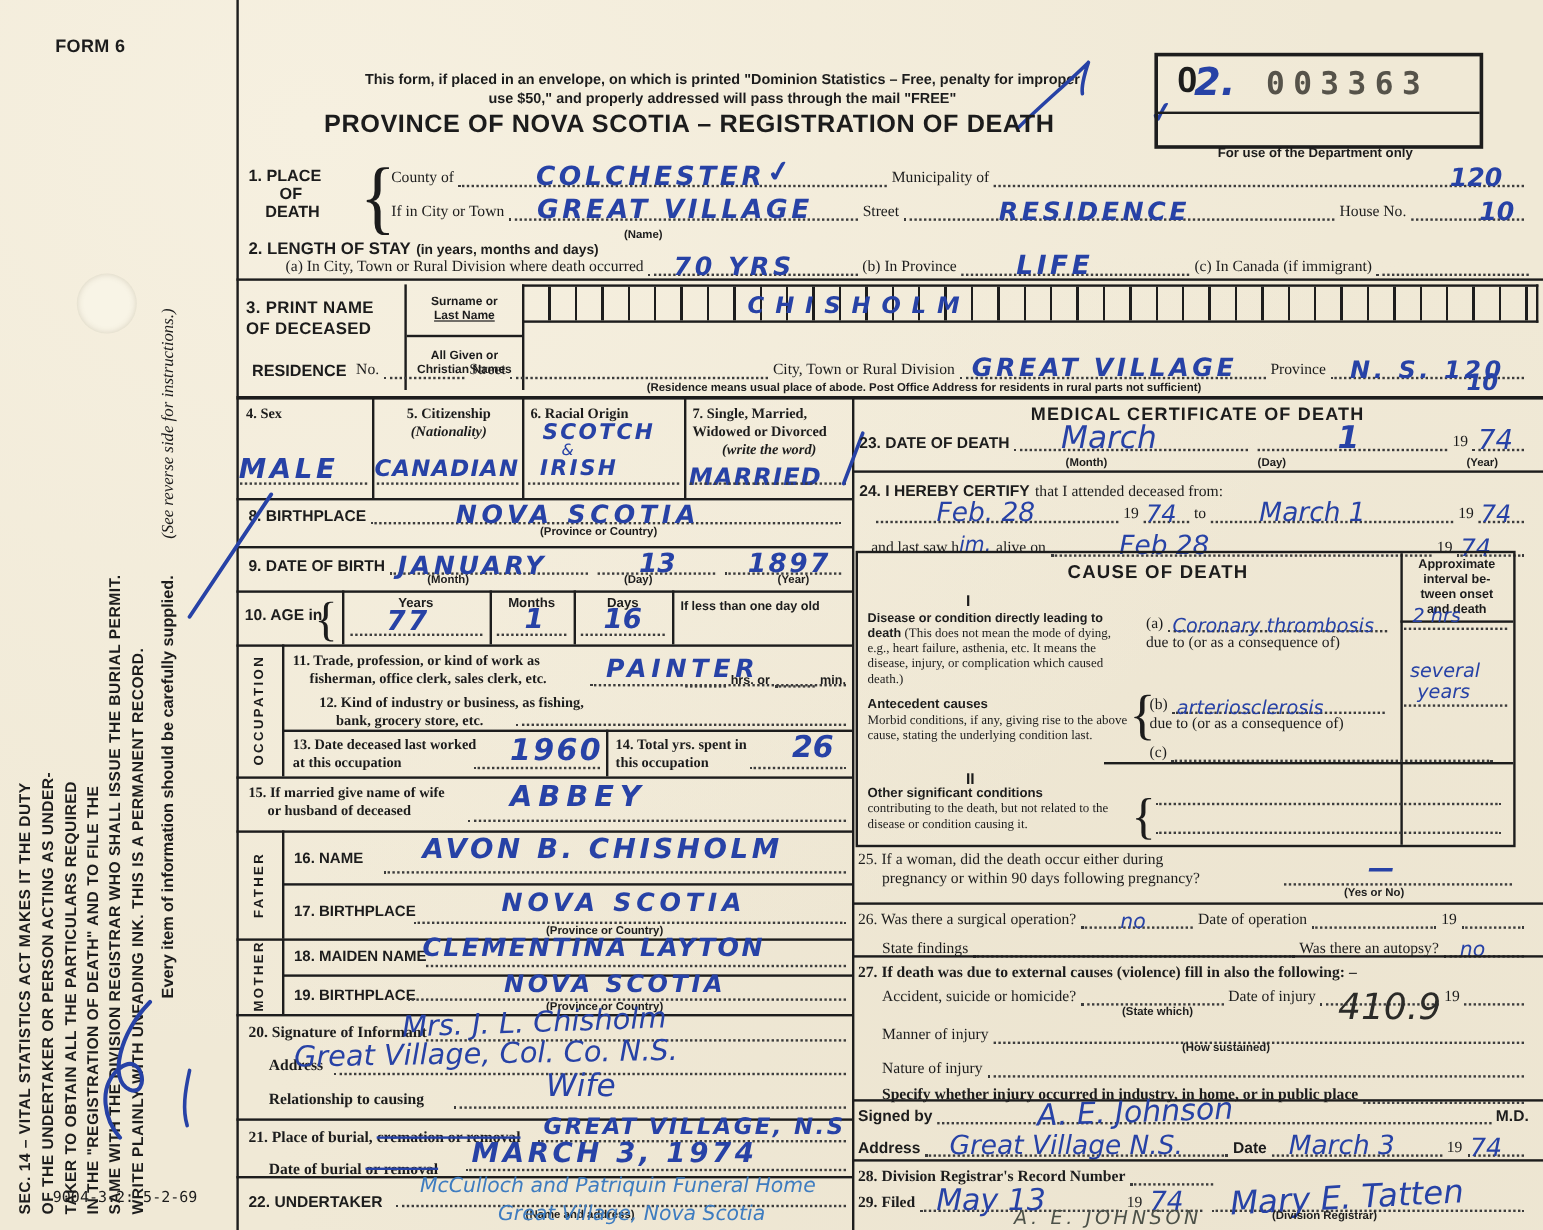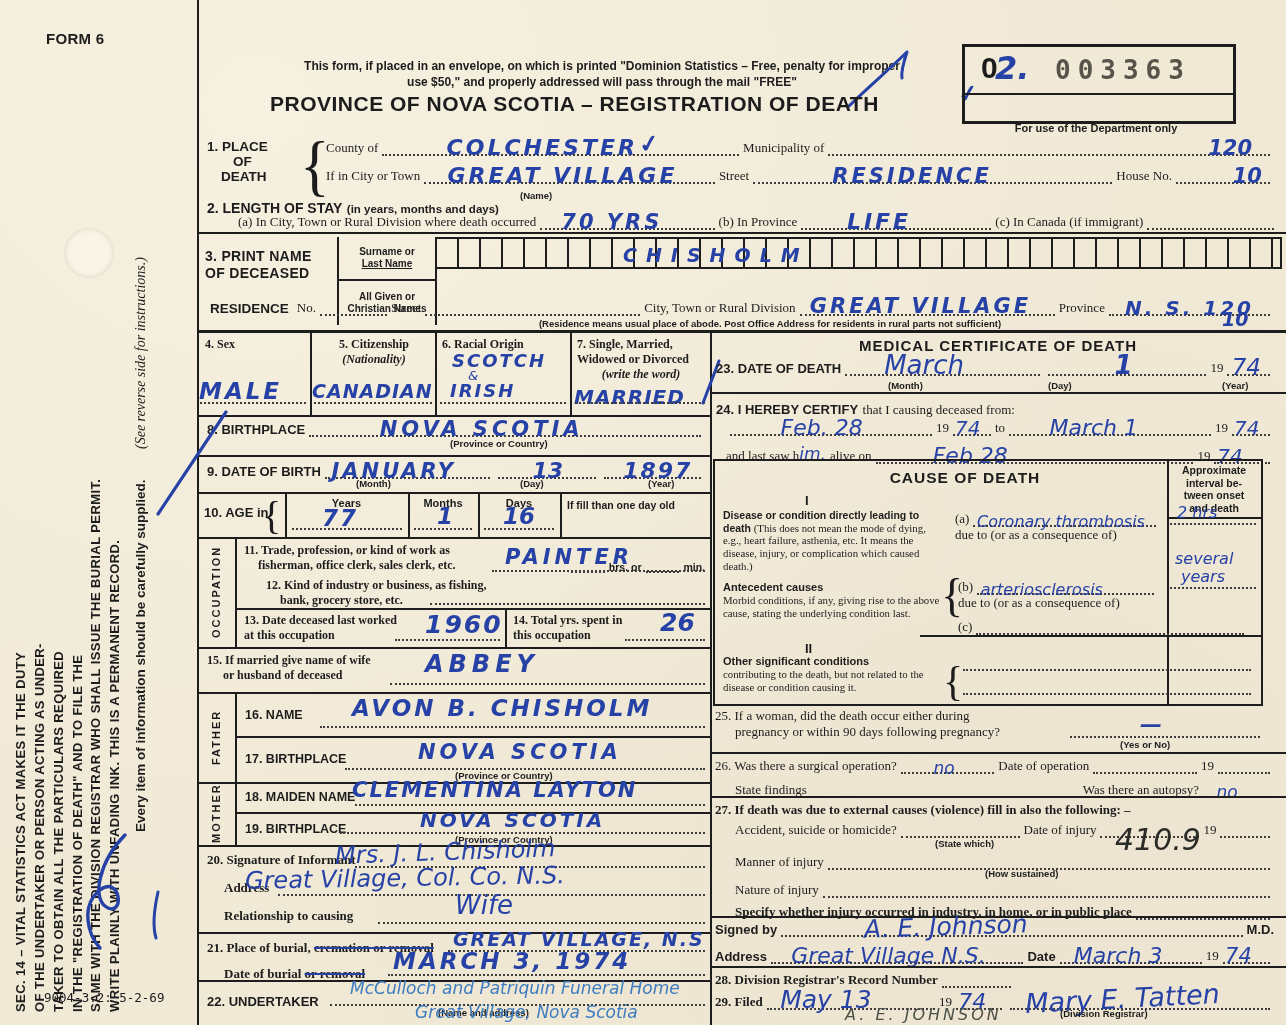--- a/index.html
+++ b/index.html
@@ -240,21 +240,21 @@
 
   <div class="abs lbl" style="left:204px;top:505px;font-size:13px;">10. AGE in</div>
   <div class="abs" style="left:262px;top:492px;font-size:40px;font-weight:200;font-family:'Liberation Serif',serif;">{</div>
   <div class="vr" style="left:285px;top:492px;height:45px;"></div>
   <div class="vr" style="left:408px;top:492px;height:45px;"></div>
   <div class="vr" style="left:478px;top:492px;height:45px;"></div>
   <div class="vr" style="left:560px;top:492px;height:45px;"></div>
   <div class="abs sm" style="left:285px;top:497px;width:123px;text-align:center;font-size:11px;">Years</div>
   <div class="abs sm" style="left:408px;top:497px;width:70px;text-align:center;font-size:11px;">Months</div>
   <div class="abs sm" style="left:478px;top:497px;width:82px;text-align:center;font-size:11px;">Days</div>
-  <div class="abs sm" style="left:567px;top:499px;width:140px;font-size:10.5px;">If fill than one day old</div>
+  <div class="abs sm" style="left:567px;top:499px;width:140px;font-size:10.5px;">If less than one day old</div>
   <div class="abs row" style="left:567px;top:513px;width:138px;margin-top:48px;">
     <span class="fill"></span>
     <span class="sm" style="font-size:10.5px;">hrs. or</span>
     <span class="fill"></span>
     <span class="sm" style="font-size:10.5px;">min.</span>
   </div>
   <div class="abs hw" style="left:322px;top:505px;font-size:23px;font-weight:bold;letter-spacing:2px;">77</div>
   <div class="abs hw" style="left:437px;top:503px;font-size:23px;font-weight:bold;">1</div>
   <div class="abs hw" style="left:503px;top:503px;font-size:23px;font-weight:bold;">16</div>
   <div class="abs" style="left:292px;top:528px;width:110px;border-bottom:2px dotted #3c3c3c;"></div>
@@ -372,21 +372,21 @@
       <span class="val hw script" style="left:10%;font-size:23px;">74</span>
     </span>
   </div>
   <div class="abs sm" style="left:888px;top:380px;">(Month)</div>
   <div class="abs sm" style="left:1048px;top:380px;">(Day)</div>
   <div class="abs sm" style="left:1222px;top:380px;">(Year)</div>
   <div class="hr" style="left:710px;top:392px;width:576px;"></div>
 
   <div class="abs" style="left:716px;top:400px;white-space:nowrap;">
     <span style="font-weight:bold;font-size:13px;">24. I HEREBY CERTIFY</span>
-    <span class="ser">that I causing deceased from:</span>
+    <span class="ser">that I attended deceased from:</span>
   </div>
   <div class="abs row" style="left:726px;top:420px;width:548px;">
     <span class="fill" style="flex:1.6;">
       <span class="val hw script" style="left:25%;font-size:22px;">Feb. 28</span>
     </span>
     <span class="ser">19</span>
     <span class="fill" style="flex:.3;">
       <span class="val hw script" style="left:5%;font-size:20px;">74</span>
     </span>
     <span class="ser">to</span>

